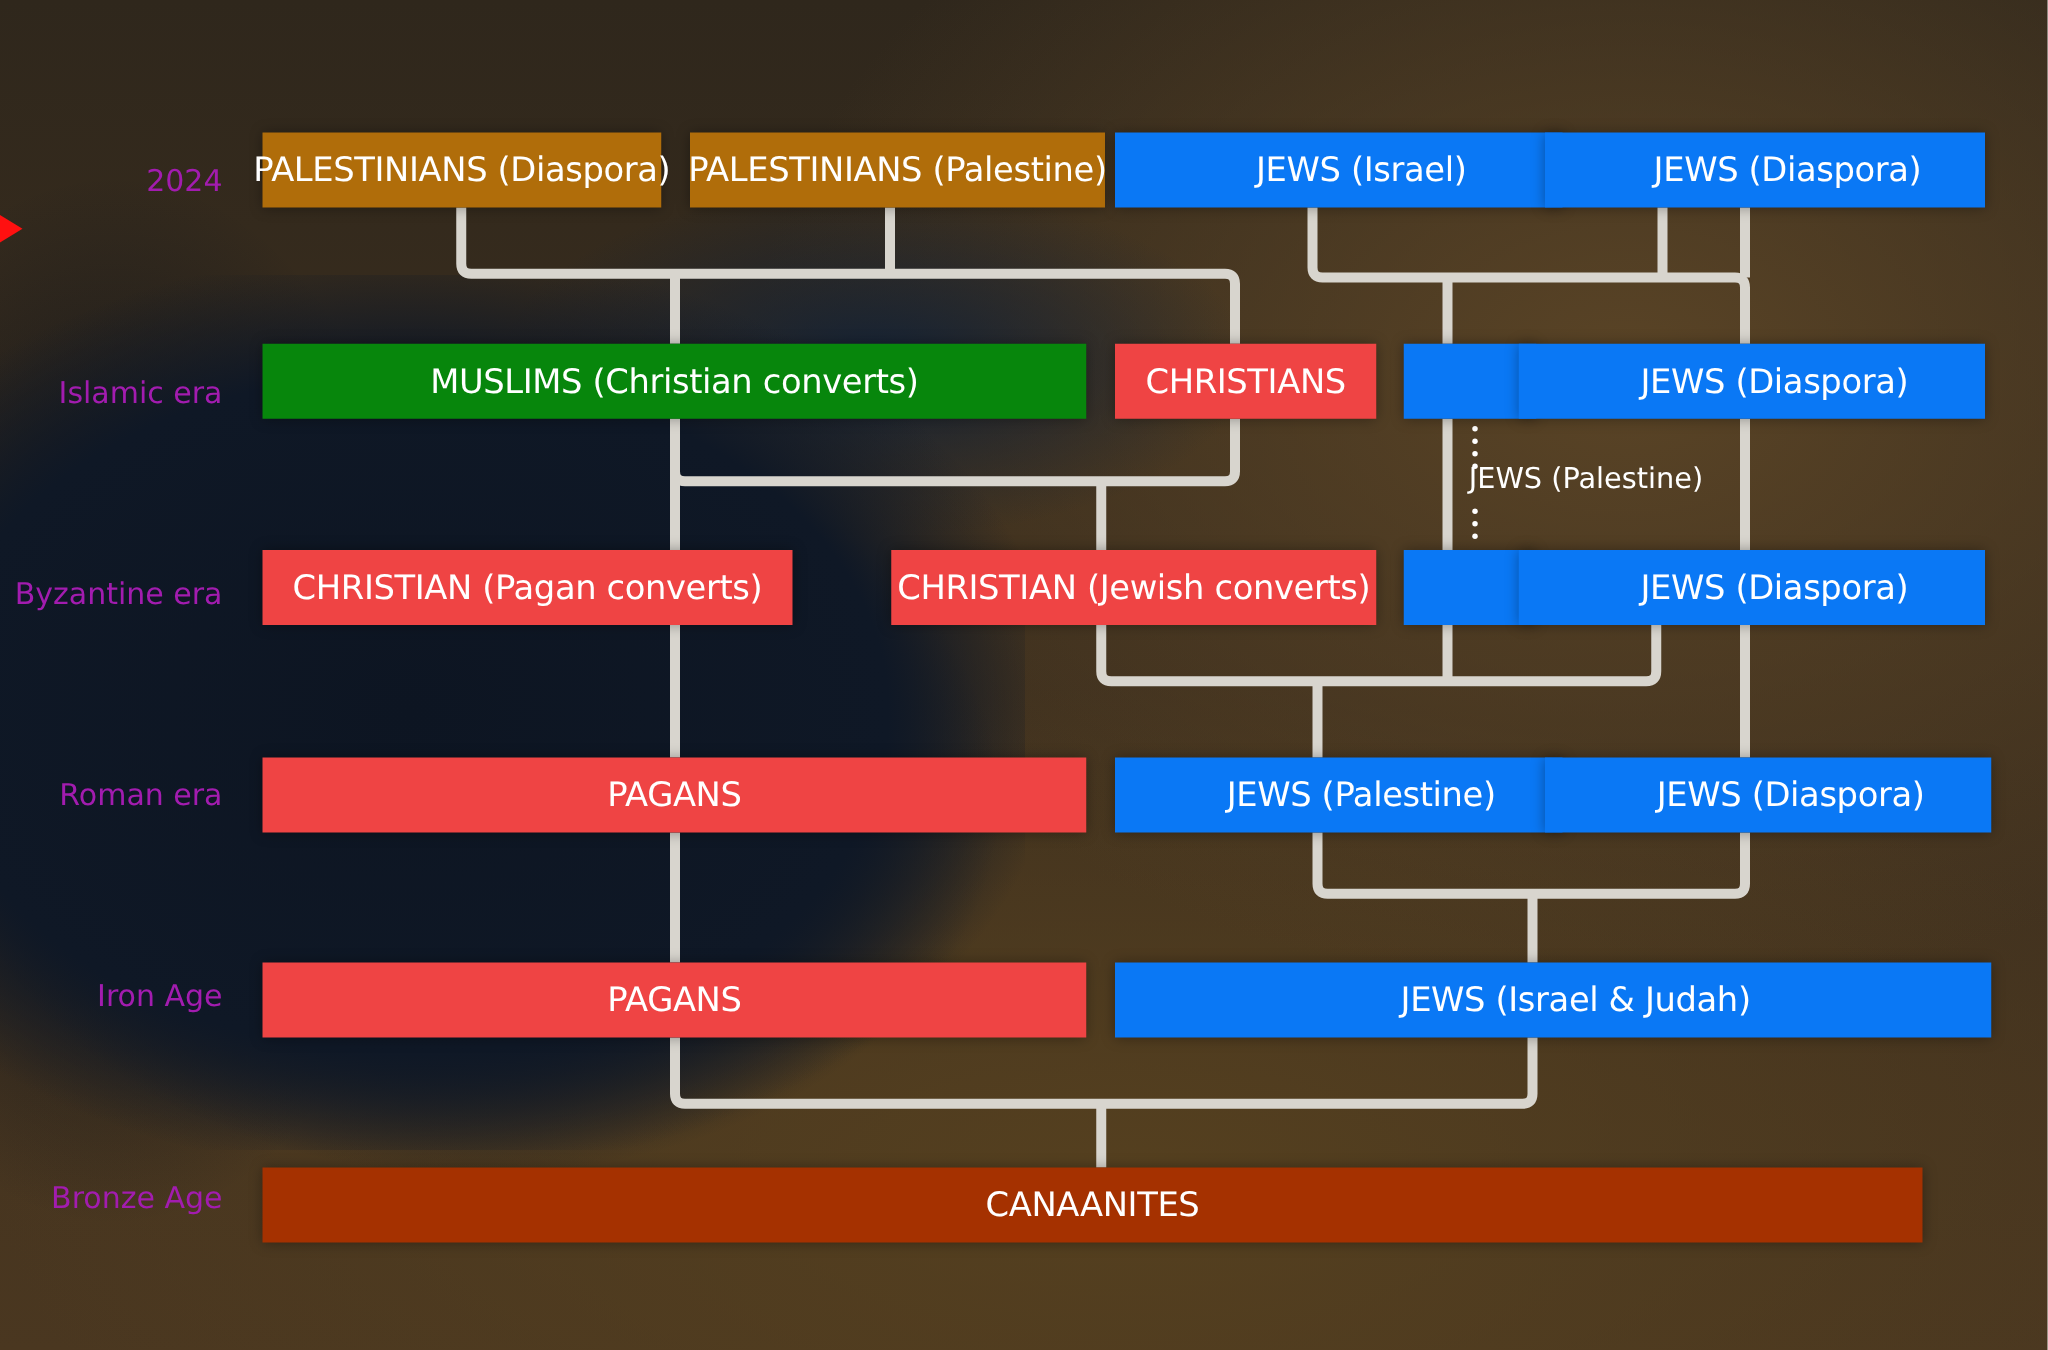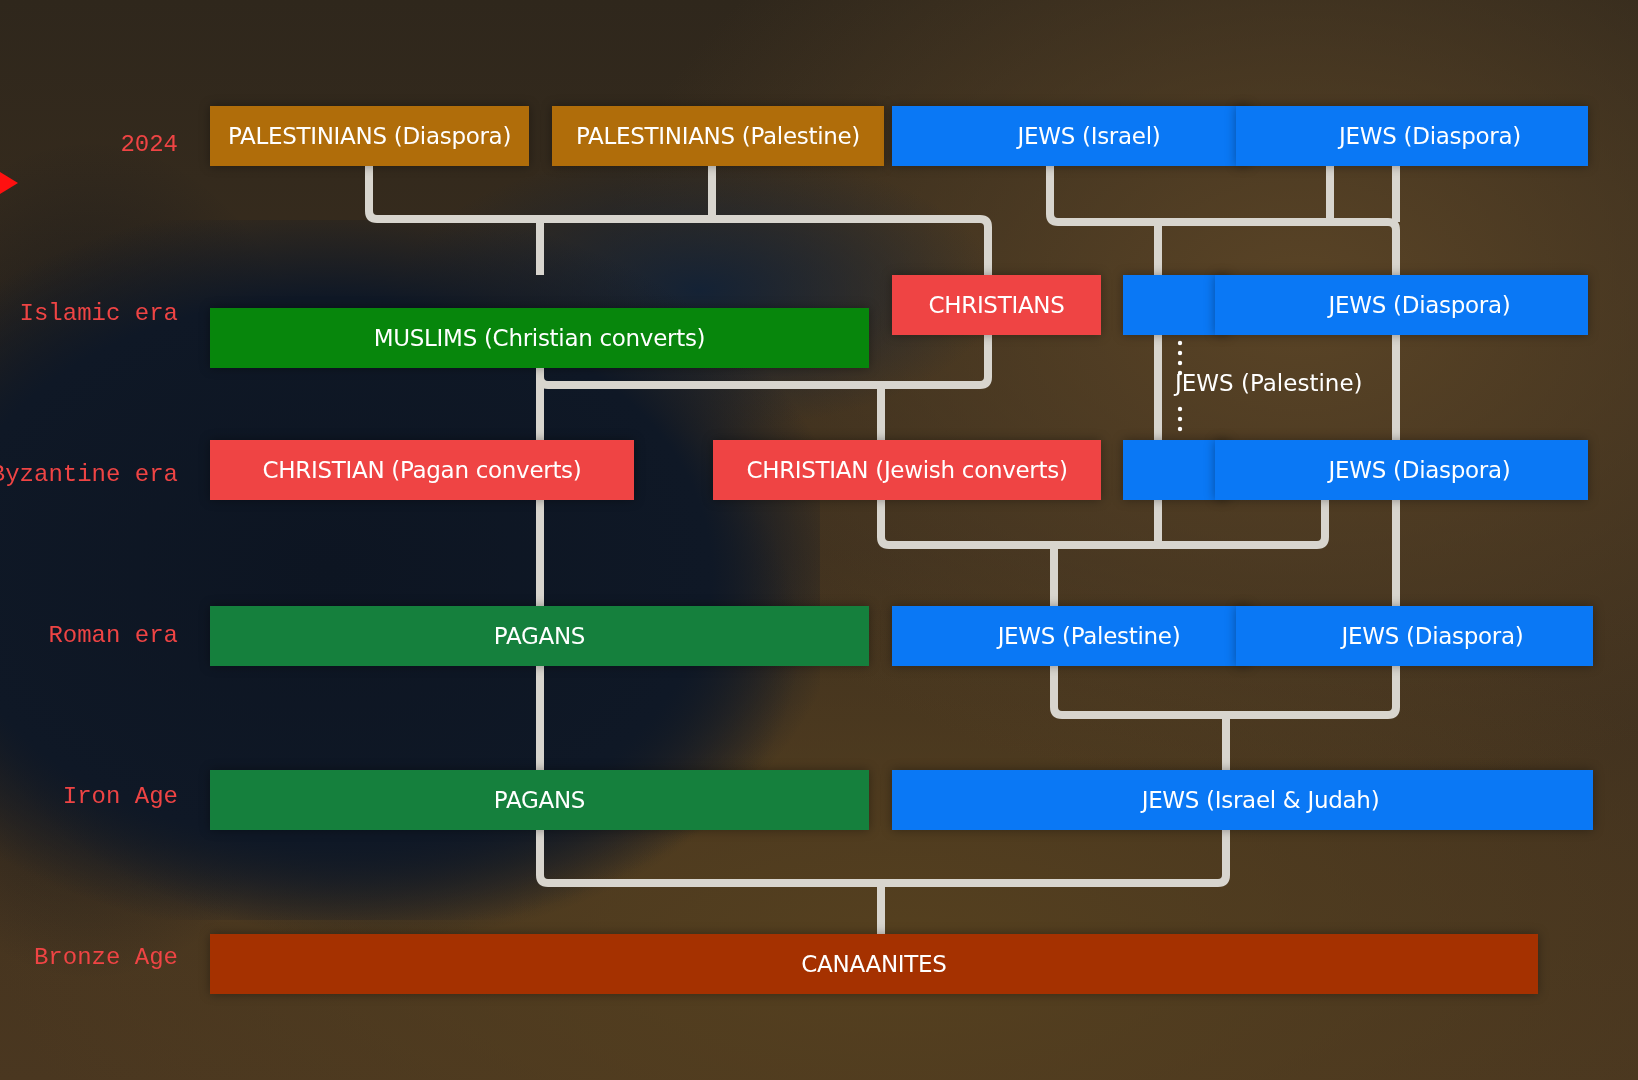--- a/index.html
+++ b/index.html
@@ -7,30 +7,30 @@
     font-family:"DejaVu Sans","Liberation Sans",sans-serif;
     background:
       radial-gradient(ellipse 420px 300px at 380px 640px, #0c1522 0%, #0d1624 60%, rgba(13,22,36,0) 100%),
       radial-gradient(ellipse 260px 420px at 90px 560px, #0a111c 0%, rgba(10,17,28,0) 100%),
       radial-gradient(ellipse 300px 140px at 700px 290px, #142235 0%, rgba(20,34,53,0) 100%),
       radial-gradient(ellipse 700px 500px at 1300px 300px, #5a4426 0%, rgba(90,68,38,0) 100%),
       radial-gradient(ellipse 900px 400px at 900px 950px, #55401f 0%, rgba(85,64,31,0) 100%),
       linear-gradient(180deg,#2f271c 0%, #3b2e1e 40%, #4a3720 100%);}
   .bg-sea{position:absolute;left:0;top:220px;width:820px;height:700px;
     background:radial-gradient(ellipse at 40% 50%, #0d1522 0%, #0f1826 55%, rgba(15,24,38,0) 75%);}
-  .era{position:absolute;right:1460px;color:#ef4444;font-size:24px;white-space:nowrap;
-    text-align:right;line-height:28px;font-family:Liberation Mono, monospace;}
+  .era{position:absolute;right:1460px;color:#a21caf;font-size:24px;white-space:nowrap;
+    text-align:right;line-height:28px;}
   .box{position:absolute;height:60px;display:flex;align-items:center;justify-content:center;
-    color:#fff;font-size:23px;letter-spacing:-0.3px;box-shadow:0 0 10px rgba(0,0,0,0.35);
+    color:#fff;font-size:27px;letter-spacing:-0.3px;box-shadow:0 0 10px rgba(0,0,0,0.35);
     white-space:nowrap;}
   .c-orange{background:#B06D0A;}
   .c-blue{background:#0A78F5;padding-left:36px;}
-  .c-green{background:#07860C;margin-top:33px;}
+  .c-green{background:#07860C;}
   .c-purple{background:#ef4444;}
-  .c-indigo{background:#15803d;}
+  .c-indigo{background:#ef4444;}
   .c-red{background:#A53100;}
   svg.lines{position:absolute;left:0;top:0;}
   .marker{position:absolute;left:0;top:172px;width:0;height:0;
     border-top:11px solid transparent;border-bottom:11px solid transparent;border-left:18px solid #ff1010;}
   .float-label{position:absolute;color:#fff;font-size:23px;white-space:nowrap;}
 </style>
 </head>
 <body>
 
 <div class="bg-sea"></div>

